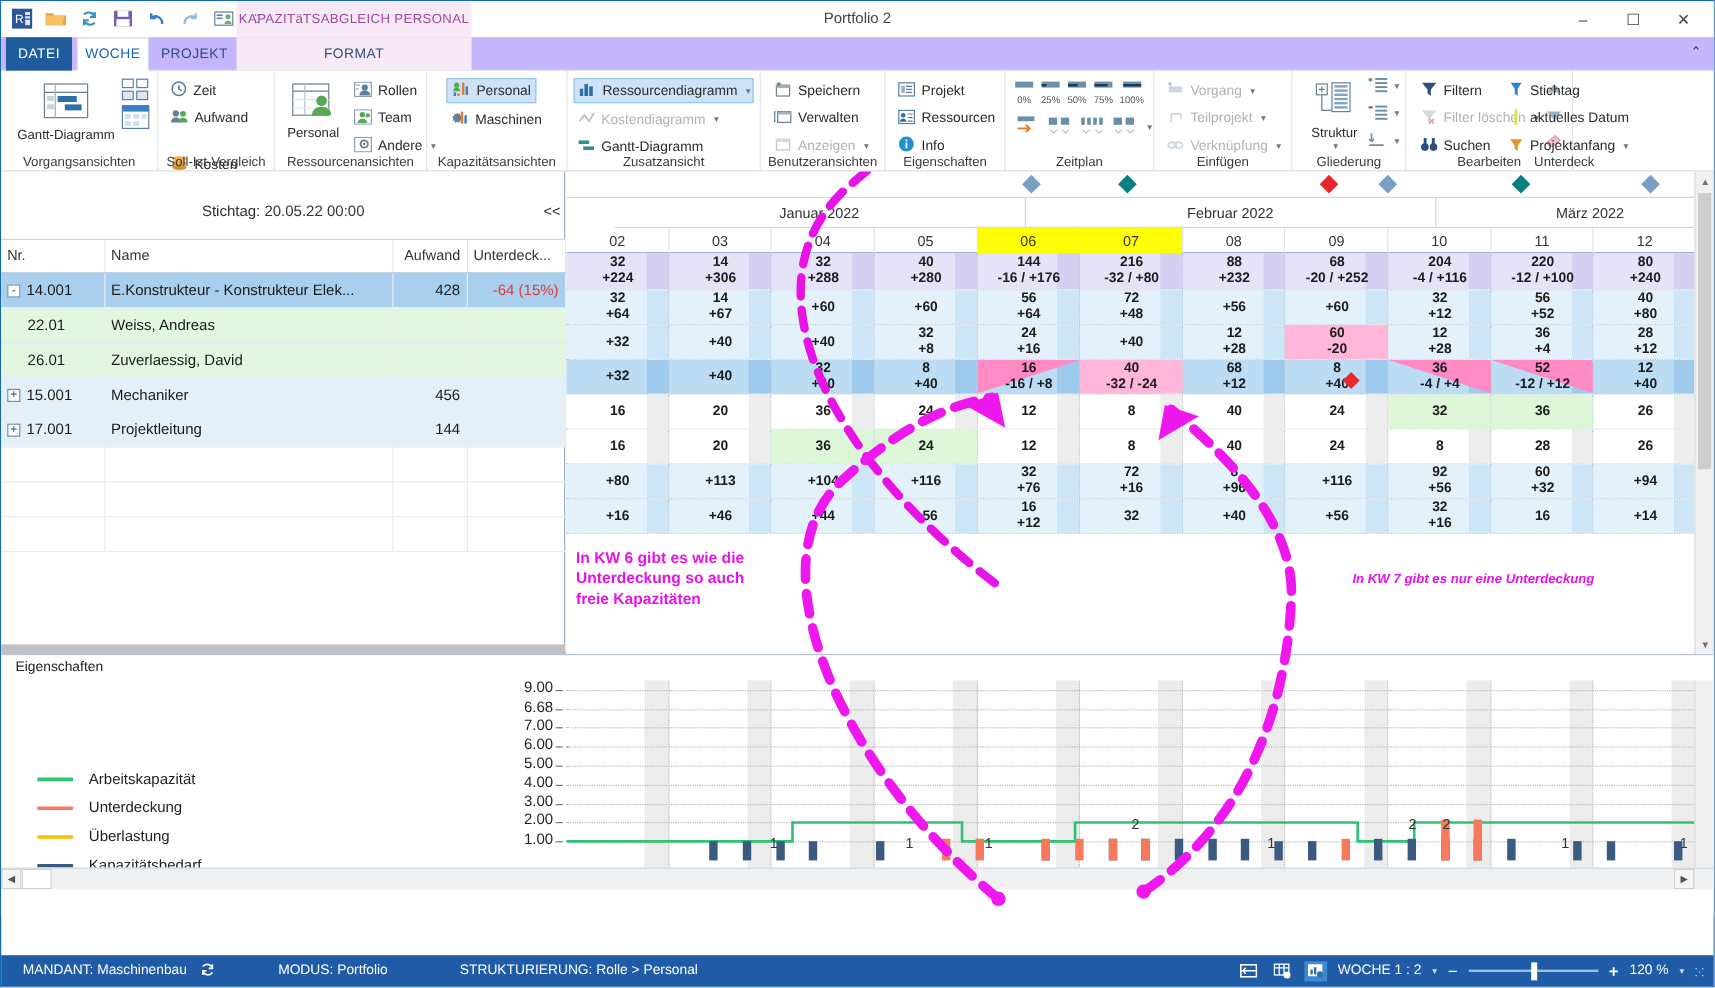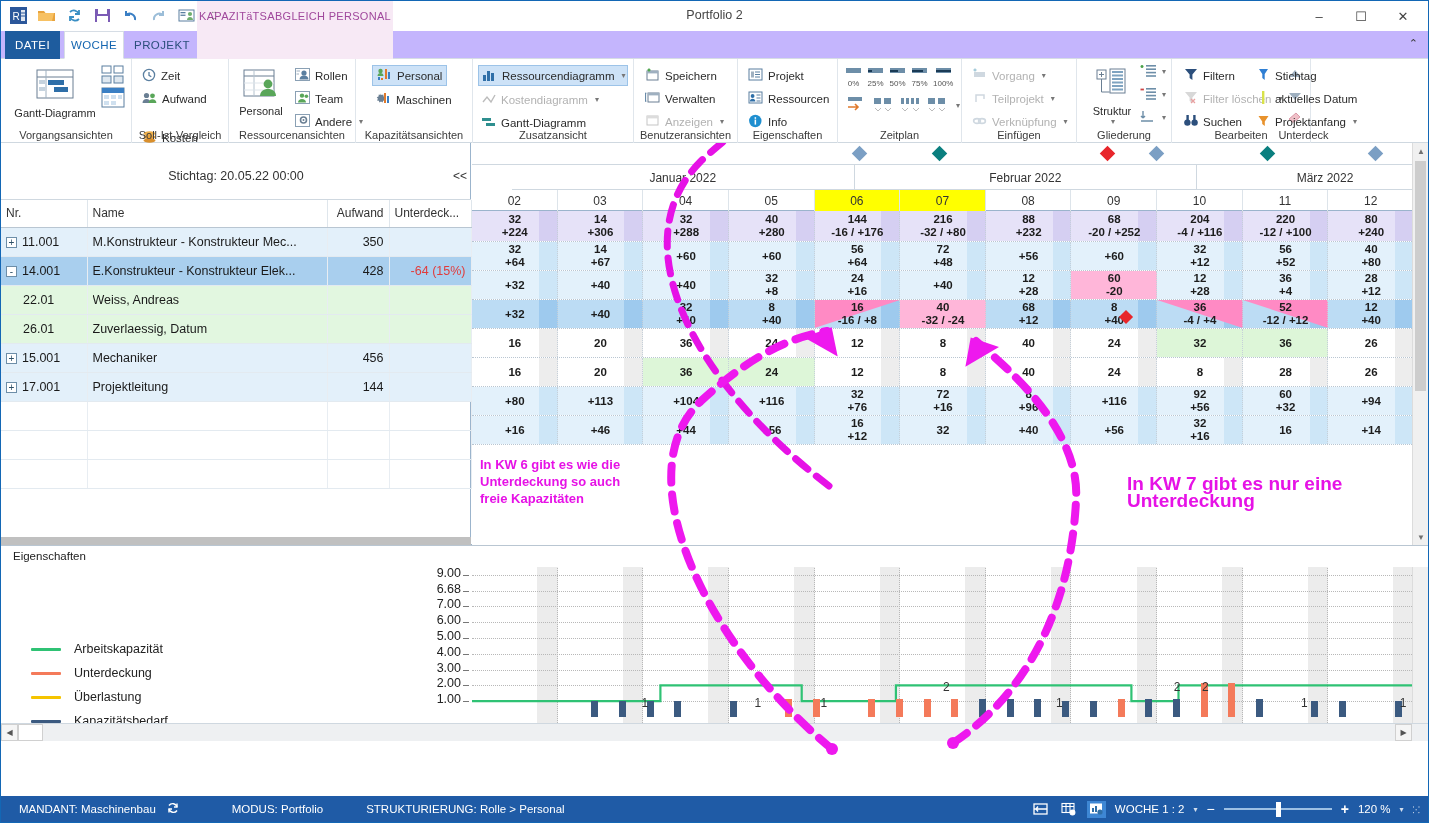--- a/index.html
+++ b/index.html
@@ -174,20 +174,21 @@
       <div class="winbtn">☐</div>
       <div class="winbtn">✕</div>
     </div>
   </div>
 
   <div class="tabrow">
     <div class="ctxband"></div>
     <div class="tab file">DATEI</div>
     <div class="tab active" style="left:63px;width:60px;">WOCHE</div>
     <div class="tab" style="left:128px;width:66px;">PROJEKT</div>
+    <div class="tab" style="left:196px;width:196px;">FORMAT</div>
     <div class="collapse-ribbon">⌃</div>
   </div>
 
   <div class="ribbon">
 
     <div class="grp" style="left:0;width:131px;">
       <div class="bigbtn" style="position:absolute;left:8px;top:4px;width:92px;">
         <span>
           <svg width="42" height="34" viewBox="0 0 42 34">
               <rect x="3" y="2" width="36" height="28" fill="#fff" stroke="#6a7f93"></rect>
@@ -612,48 +613,40 @@
             <col style="width:62px">
             <col style="width:82px">
           </colgroup>
         <tbody>
             <tr class="lhead">
           <td>Nr.</td>
           <td>Name</td>
           <td class="num">Aufwand</td>
           <td>Unterdeck...</td>
         </tr>
-        <tr class="lrow rowA">
-          <td><span class="expander">+</span><span>11.001</span></td>
-          <td>
-                <span class="ellip" style="max-width:232px">M.Konstrukteur - Konstrukteur Mec...</span>
-              </td>
-          <td class="num">350</td>
-          <td class="num red"></td>
-        </tr>
         <tr class="lrow rowSel">
           <td><span class="expander">-</span><span>14.001</span></td>
           <td>
                 <span class="ellip" style="max-width:232px">E.Konstrukteur - Konstrukteur Elek...</span>
               </td>
           <td class="num">428</td>
           <td class="num red">-64 (15%)</td>
         </tr>
         <tr class="lrow rowG">
           <td style="padding-left:22px;">22.01</td>
           <td>
                 <span class="ellip" style="max-width:232px">Weiss, Andreas</span>
               </td>
           <td class="num"></td>
           <td class="num"></td>
         </tr>
         <tr class="lrow rowG">
           <td style="padding-left:22px;">26.01</td>
           <td>
-                <span class="ellip" style="max-width:232px">Zuverlaessig, Datum</span>
+                <span class="ellip" style="max-width:232px">Zuverlaessig, David</span>
               </td>
           <td class="num"></td>
           <td class="num"></td>
         </tr>
         <tr class="lrow rowA">
           <td><span class="expander">+</span><span>15.001</span></td>
           <td>
                 <span class="ellip" style="max-width:232px">Mechaniker</span>
               </td>
           <td class="num">456</td>
@@ -1295,21 +1288,21 @@
             <div class="cellsep" style="left: 855.364px;"></div>
             <div style="position: absolute; top: 0px; height: 100%; left: 856.364px; width: 85.6364px; background: rgb(205, 230, 247);"></div>
             <div style="position: absolute; top: 0px; height: 100%; left: 856.364px; width: 66.7964px; background: rgb(227, 241, 251);"></div>
             <div class="cell" style="left: 856.364px; width: 85.6364px;">
               <span class="v2">+14</span>
             </div>
           </div>
         </div>
       <div id="annots">
           <div style="position: absolute; left: 8px; top: 313px; width: 170px; color: rgb(230, 18, 230); font-weight: bold; font-size: 13px; line-height: 17px;">In KW 6 gibt es wie die Unterdeckung so auch freie Kapazitäten</div>
-          <div style="position: absolute; left: 655px; top: 332px; width: 220px; color: rgb(230, 18, 230); font-weight: bold; font-size: 19px; line-height: 17px;">In KW 7 gibt es nur eine Unterdeckung</div>
+          <div style="position: absolute; left: 655px; top: 332px; width: 220px; color: rgb(230, 18, 230); font-weight: bold; font-size: 11px; line-height: 17px; font-style: italic;">In KW 7 gibt es nur eine Unterdeckung</div>
         </div>
     </div>
 
     <div class="vsb" style="top:0;height:402px;">
       <div class="arr" style="top:0;">▲</div>
       <div class="thumb" style="top:18px;height:230px;"></div>
       <div class="arr" style="bottom:0;">▼</div>
     </div>
 
     <svg id="curveoverlay" style="position:absolute;left:0;top:0;width:1429px;height:402px;pointer-events:none;">
@@ -1463,21 +1456,21 @@
     <span class="s">MANDANT: Maschinenbau</span>
     <span class="s" style="margin-left:10px;">
       <svg width="14" height="14" viewBox="0 0 14 14" fill="none" stroke="#fff" stroke-width="1.4">
           <path d="M3 4.5A4.5 4.5 0 0 1 11 6"></path>
           <path d="M11 9.5A4.5 4.5 0 0 1 3 8"></path>
           <path d="M11 2.5V6H8"></path>
           <path d="M3 11.5V8h3"></path>
         </svg>
     </span>
     <span class="s" style="margin-left:52px;">MODUS: Portfolio</span>
-    <span class="s" style="margin-left:43px;">STRUKTURIERUNG: Rolle &gt; Personal</span>
+    <span class="s" style="margin-left:60px;">STRUKTURIERUNG: Rolle &gt; Personal</span>
     <span class="right">
       <span class="sq">
           <svg width="15" height="14" viewBox="0 0 15 14" fill="none" stroke="#fff" stroke-width="1.3">
             <rect x="1" y="2" width="13" height="10"></rect>
             <path d="M1 7h13M5 4.5l-2 2.5 2 2.5"></path>
           </svg>
         </span>
       <span class="sq">
           <svg width="15" height="14" viewBox="0 0 15 14" fill="none" stroke="#fff" stroke-width="1.1">
             <rect x="1" y="1.5" width="12" height="9"></rect>

